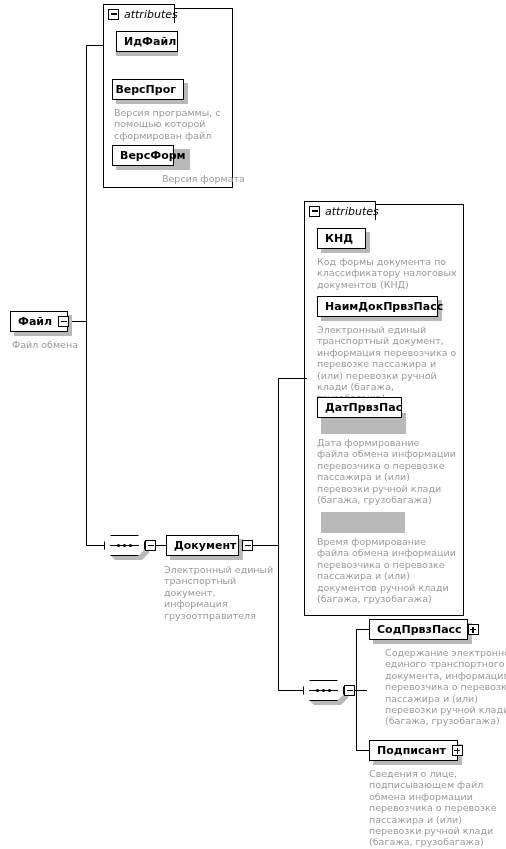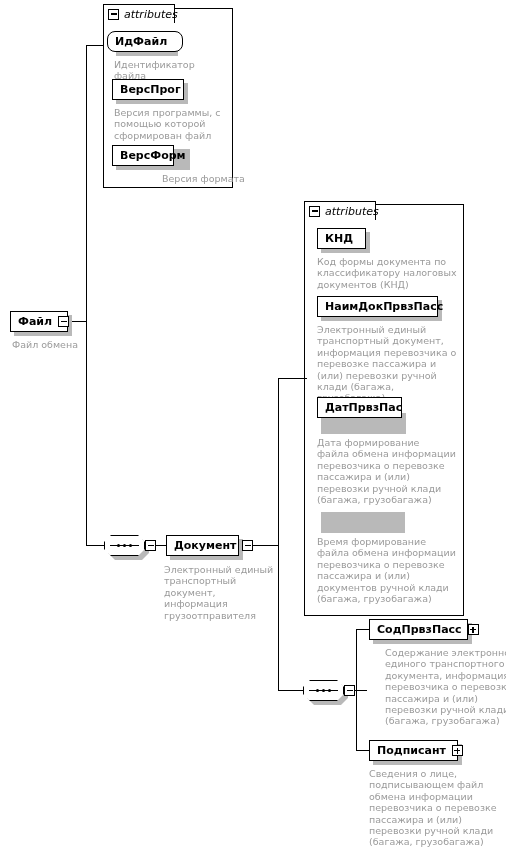--- a/index.html
+++ b/index.html
@@ -198,27 +198,26 @@
 <div id="canvas">
 
   <div class="attrbox" style="left:103px; top:8px; width:130px; height:180px;"></div>
   <div class="tabmask" style="left:104px; top:7px; width:70px; height:3px;"></div>
   <div class="attrtab" style="left:103px; top:4px; width:72px;">
     <span class="toggle"></span>
     <span class="ttl">attributes</span>
   </div>
 
   <div class="node-shadow" style="left:116px; top:35px; width:62px; height:21px;"></div>
-  <div class="node" style="left:107px; top:31px; width:76px;border-radius:8px;">
+  <div class="node" style="left:116px; top:31px; width:62px;">
     <span class="label">ИдФайл</span>
   </div>
-  <div class="doc" style="left:114px; top:59px; width:115px;">Идентификатор файла</div>
 
   <div class="node-shadow" style="left:116px; top:83px; width:72px; height:21px;"></div>
-  <div class="node" style="left:112px; top:79px; width:72px;">
+  <div class="node" style="left:112px; top:79px; width:72px;justify-content:flex-end;">
     <span class="label">ВерсПрог</span>
   </div>
   <div class="doc" style="left:114px; top:107px; width:115px;">Версия программы, с
 помощью которой
 сформирован файл</div>
 
   <div class="node-shadow" style="left:116px; top:149px; width:74px; height:21px;"></div>
   <div class="node" style="left:112px; top:145px; width:62px;">
     <span class="label">ВерсФорм</span>
   </div>

